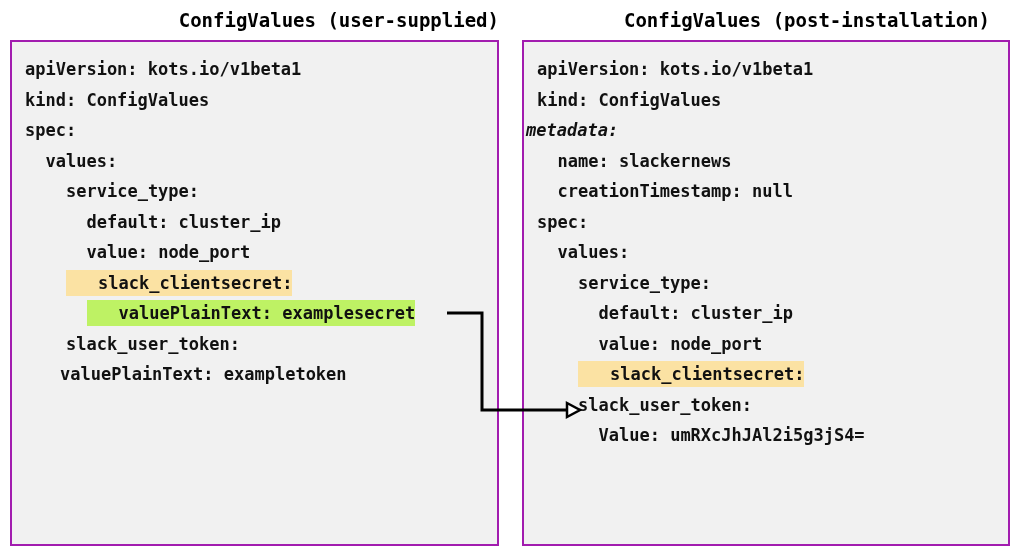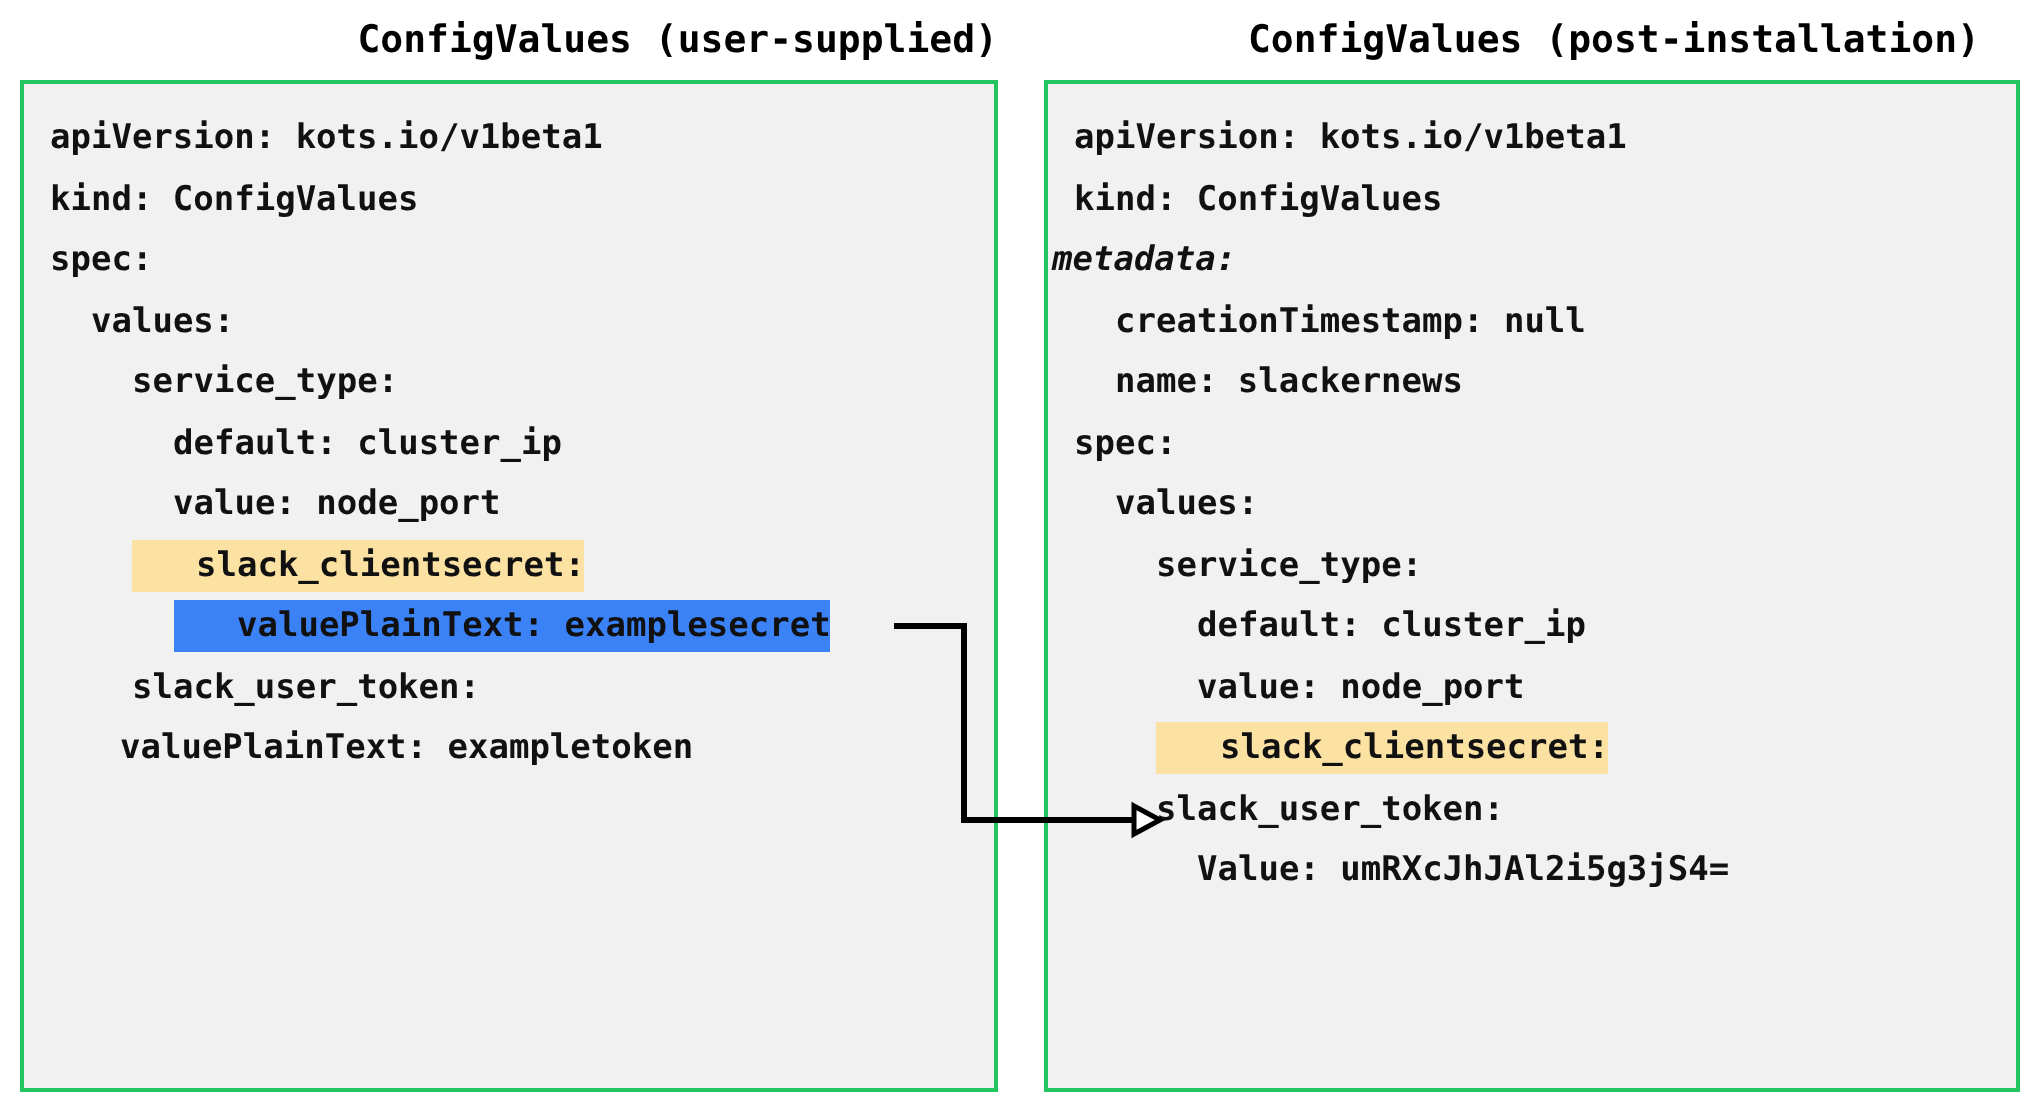--- a/index.html
+++ b/index.html
@@ -31,21 +31,21 @@
     white-space: pre;
     text-align: right;
   }
   #title-left  { left: 10px;  top: 9px; width: 489px; }
   #title-right { left: 502px; top: 9px; width: 488px; }
 
   
   .code-box {
     position: absolute;
     background: #f1f1f1;
-    border: 2px solid #22c55e;
+    border: 2px solid #a21caf;
     box-sizing: border-box;
     overflow: hidden;
   }
   #box-left  { left: 10px;  top: 40px; width: 489px; height: 506px; }
   #box-right { left: 522px; top: 40px; width: 488px; height: 506px; }
 
   .code-lines {
     position: absolute;
     left: 0;
     top: 0;
@@ -98,33 +98,33 @@
   <div class="code-box" id="box-left">
     <div class="code-lines" id="lines-left">
         <div class="code-line" style="padding-left: 13px;"><span class="seg">apiVersion: kots.io/v1beta1</span></div>
         <div class="code-line" style="padding-left: 13px;"><span class="seg">kind: ConfigValues</span></div>
         <div class="code-line" style="padding-left: 13px;"><span class="seg">spec:</span></div>
         <div class="code-line" style="padding-left: 33.5px;"><span class="seg">values:</span></div>
         <div class="code-line" style="padding-left: 54px;"><span class="seg">service_type:</span></div>
         <div class="code-line" style="padding-left: 74.5px;"><span class="seg">default: cluster_ip</span></div>
         <div class="code-line" style="padding-left: 74.5px;"><span class="seg">value: node_port</span></div>
         <div class="code-line" style="padding-left: 54px;"><span class="seg hl" style="background: rgb(251, 226, 163);">slack_clientsecret:</span></div>
-        <div class="code-line" style="padding-left: 74.5px;"><span class="seg hl" style="background: #3b82f6;">valuePlainText: examplesecret</span></div>
+        <div class="code-line" style="padding-left: 74.5px;"><span class="seg hl" style="background: #bef264;">valuePlainText: examplesecret</span></div>
         <div class="code-line" style="padding-left: 54px;"><span class="seg">slack_user_token:</span></div>
         <div class="code-line" style="padding-left: 48px;"><span class="seg">valuePlainText: exampletoken</span></div>
       </div>
   </div>
 
   <div class="code-box" id="box-right">
     <div class="code-lines" id="lines-right">
         <div class="code-line" style="padding-left: 13px;"><span class="seg">apiVersion: kots.io/v1beta1</span></div>
         <div class="code-line" style="padding-left: 13px;"><span class="seg">kind: ConfigValues</span></div>
         <div class="code-line" style="padding-left: 2px; font-style: italic;"><span class="seg">metadata:</span></div>
+        <div class="code-line" style="padding-left: 33.5px;"><span class="seg">name: slackernews</span></div>
         <div class="code-line" style="padding-left: 33.5px;"><span class="seg">creationTimestamp: null</span></div>
-        <div class="code-line" style="padding-left: 33.5px;"><span class="seg">name: slackernews</span></div>
         <div class="code-line" style="padding-left: 13px;"><span class="seg">spec:</span></div>
         <div class="code-line" style="padding-left: 33.5px;"><span class="seg">values:</span></div>
         <div class="code-line" style="padding-left: 54px;"><span class="seg">service_type:</span></div>
         <div class="code-line" style="padding-left: 74.5px;"><span class="seg">default: cluster_ip</span></div>
         <div class="code-line" style="padding-left: 74.5px;"><span class="seg">value: node_port</span></div>
         <div class="code-line" style="padding-left: 54px;"><span class="seg hl" style="background: rgb(251, 226, 163);">slack_clientsecret:</span></div>
         <div class="code-line" style="padding-left: 54px;"><span class="seg">slack_user_token:</span></div>
         <div class="code-line" style="padding-left: 74.5px;"><span class="seg">Value: umRXcJhJAl2i5g3jS4=</span></div>
       </div>
   </div>

